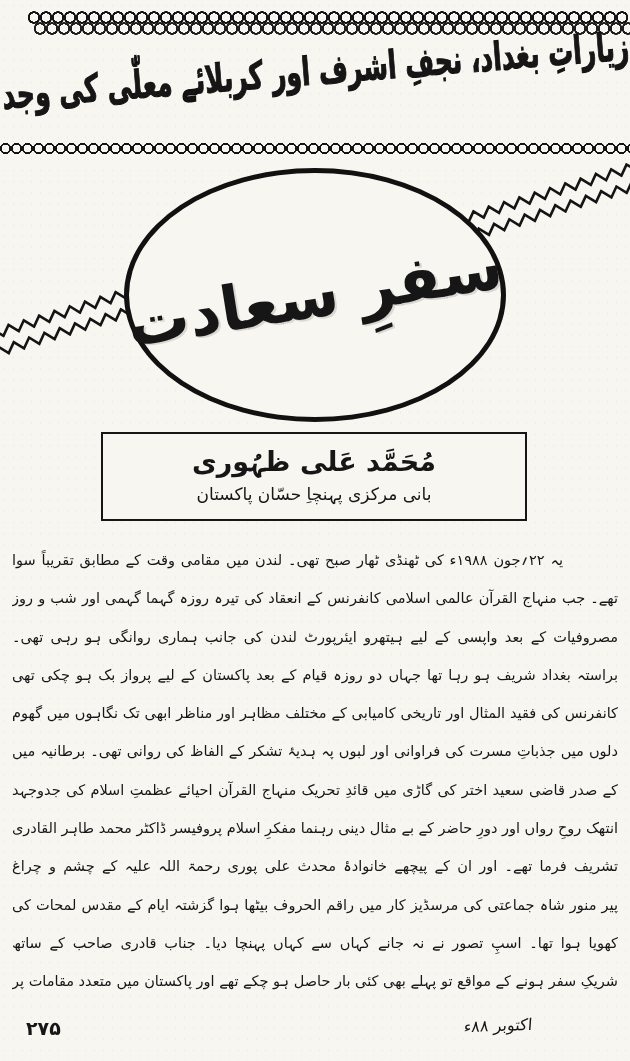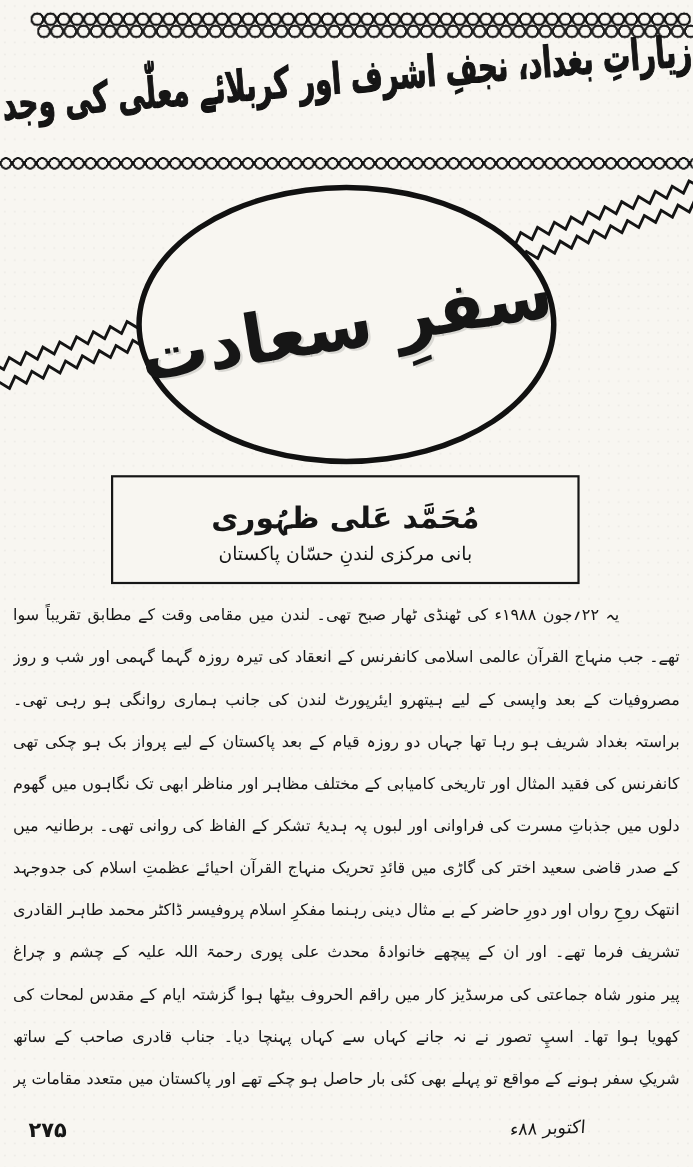--- a/index.html
+++ b/index.html
@@ -70,21 +70,21 @@
     font-size:62px;font-weight:bold;
     direction:rtl;white-space:nowrap;
     transform:rotate(-9deg);
     text-shadow:2px 2px 0 rgba(0,0,0,0.12);
   }
 
   
   .author-box{
     position:absolute;top:432px;left:101px;width:426px;
     border:2px solid #161616;
-    padding:20px 14px 12px;
+    padding:10px 14px 12px;
     box-sizing:border-box;
     text-align:center;direction:rtl;
     z-index:2;background:#f8f6f1;
   }
   .author-name{font-size:27px;font-weight:bold;line-height:1.3;margin-bottom:4px;}
   .author-org{font-size:17px;line-height:1.4;}
 
   
   .body-text{
     position:absolute;top:541px;left:12px;width:606px;
@@ -141,21 +141,21 @@
       <path d="M0 11 L8 2 L16 11 L24 2 L32 11 L40 2 L48 11 L56 2 L64 11 L72 2 L80 11 L88 2 L96 11 L104 2 L112 11 L120 2 L128 11 L136 2 L144 11 L152 2 L160 11" fill="none" stroke="#141414" stroke-width="2.6"></path>
     </svg>
   </div>
 
   <div class="title-ellipse">
     <div class="emblem-title">سفرِ سعادت</div>
   </div>
 
   <div class="author-box">
     <div class="author-name">مُحَمَّد عَلی ظہُوری</div>
-    <div class="author-org">بانی مرکزی لندنِ حسّان پاکستان</div>
+    <div class="author-org">بانی مرکزی پہنچاِ حسّان پاکستان</div>
   </div>
 
   <div class="body-text">
     <div class="body-line indent">یہ ۲۲؍جون ۱۹۸۸ء کی ٹھنڈی ٹھار صبح تھی۔ لندن میں مقامی وقت کے مطابق تقریباً سوا سات بجے</div>
     <div class="body-line">تھے۔ جب منہاج القرآن عالمی اسلامی کانفرنس کے انعقاد کی تیرہ روزہ گہما گہمی اور شب و روز کی مسلسل</div>
     <div class="body-line">مصروفیات کے بعد واپسی کے لیے ہیتھرو ایئرپورٹ لندن کی جانب ہماری روانگی ہو رہی تھی۔ واپسی کا یہ سفر</div>
     <div class="body-line">براستہ بغداد شریف ہو رہا تھا جہاں دو روزہ قیام کے بعد پاکستان کے لیے پرواز بک ہو چکی تھی ——</div>
     <div class="body-line">کانفرنس کی فقید المثال اور تاریخی کامیابی کے مختلف مظاہر اور مناظر ابھی تک نگاہوں میں گھوم رہے تھے۔</div>
     <div class="body-line">دلوں میں جذباتِ مسرت کی فراوانی اور لبوں پہ ہدیۂ تشکر کے الفاظ کی روانی تھی۔ برطانیہ میں ادارہ منہاج القرآن</div>
     <div class="body-line">کے صدر قاضی سعید اختر کی گاڑی میں قائدِ تحریک منہاج القرآن احیائے عظمتِ اسلام کی جدوجہد کے</div>

